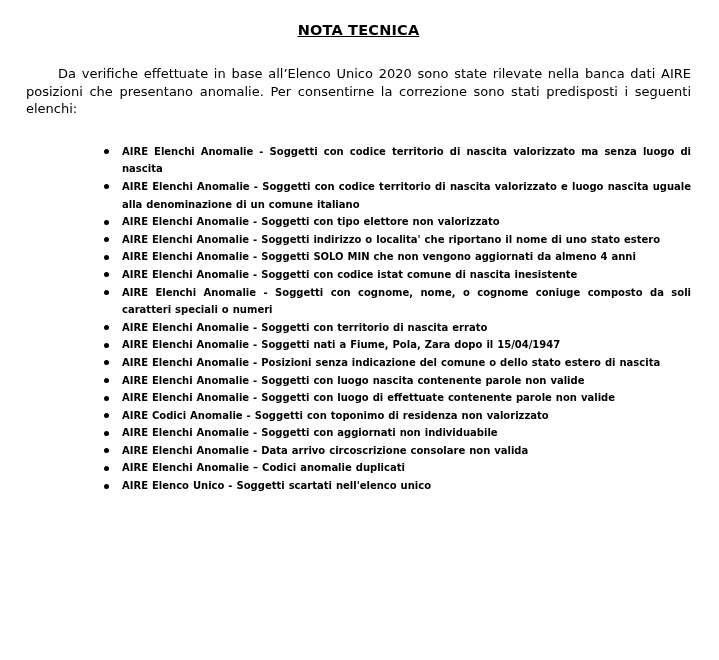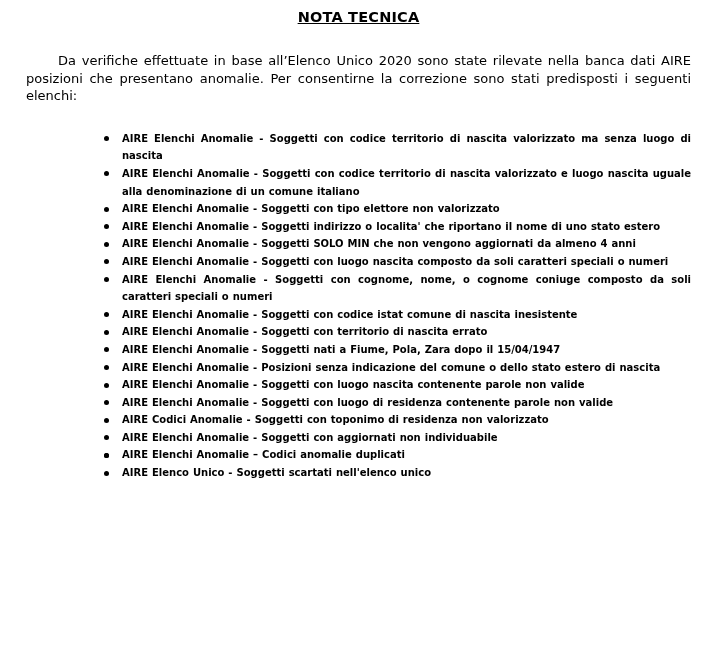--- a/index.html
+++ b/index.html
@@ -11,21 +11,21 @@
     width: 719px;
     height: 660px;
     overflow: hidden;
     font-family: "DejaVu Sans", "Liberation Sans", sans-serif;
     color: #000000;
   }
   .page {
     box-sizing: border-box;
     width: 719px;
     height: 660px;
-    padding: 9px 28px 0 26px;
+    padding: 22px 28px 0 26px;
   }
   .title {
     margin: 0;
     font-size: 14.5px;
     line-height: 17px;
     font-weight: bold;
     text-align: center;
     text-decoration: underline;
     letter-spacing: 0.2px;
   }
@@ -68,27 +68,26 @@
   <h1 class="title">NOTA TECNICA</h1>
 
   <p class="intro">Da verifiche effettuate in base all’Elenco Unico 2020 sono state rilevate nella banca dati AIRE posizioni che presentano anomalie. Per consentirne la correzione sono stati predisposti i seguenti elenchi:</p>
 
   <ul class="anomaly-list">
       <li><span class="bullet"></span><span>AIRE Elenchi Anomalie - Soggetti con codice territorio di nascita valorizzato ma senza luogo di nascita</span></li>
       <li><span class="bullet"></span><span>AIRE Elenchi Anomalie - Soggetti con codice territorio di nascita valorizzato e luogo nascita uguale alla denominazione di un comune italiano</span></li>
       <li><span class="bullet"></span><span>AIRE Elenchi Anomalie - Soggetti con tipo elettore non valorizzato</span></li>
       <li><span class="bullet"></span><span>AIRE Elenchi Anomalie - Soggetti indirizzo o localita' che riportano il nome di uno stato estero</span></li>
       <li><span class="bullet"></span><span>AIRE Elenchi Anomalie - Soggetti SOLO MIN che non vengono aggiornati da almeno 4 anni</span></li>
-      <li><span class="bullet"></span><span>AIRE Elenchi Anomalie - Soggetti con luogo nascita composto da soli caratteri speciali o numeri</span></li>
+      <li><span class="bullet"></span><span>AIRE Elenchi Anomalie - Soggetti con codice istat comune di nascita inesistente</span></li>
       <li><span class="bullet"></span><span>AIRE Elenchi Anomalie - Soggetti con cognome, nome, o cognome coniuge composto da soli caratteri speciali o numeri</span></li>
-      <li><span class="bullet"></span><span>AIRE Elenchi Anomalie - Soggetti con codice istat comune di nascita inesistente</span></li>
       <li><span class="bullet"></span><span>AIRE Elenchi Anomalie - Soggetti con territorio di nascita errato</span></li>
       <li><span class="bullet"></span><span>AIRE Elenchi Anomalie - Soggetti nati a Fiume, Pola, Zara dopo il 15/04/1947</span></li>
       <li><span class="bullet"></span><span>AIRE Elenchi Anomalie - Posizioni senza indicazione del comune o dello stato estero di nascita</span></li>
       <li><span class="bullet"></span><span>AIRE Elenchi Anomalie - Soggetti con luogo nascita contenente parole non valide</span></li>
-      <li><span class="bullet"></span><span>AIRE Elenchi Anomalie - Soggetti con luogo di residenza contenente parole non valide</span></li>
+      <li><span class="bullet"></span><span>AIRE Elenchi Anomalie - Soggetti con luogo di effettuate contenente parole non valide</span></li>
       <li><span class="bullet"></span><span>AIRE Codici Anomalie - Soggetti con toponimo di residenza non valorizzato</span></li>
       <li><span class="bullet"></span><span>AIRE Elenchi Anomalie - Soggetti con aggiornati non individuabile</span></li>
-      <li><span class="bullet"></span></li>
+      <li><span class="bullet"></span><span>AIRE Elenchi Anomalie - Data arrivo circoscrizione consolare non valida</span></li>
       <li><span class="bullet"></span><span>AIRE Elenchi Anomalie – Codici anomalie duplicati</span></li>
       <li><span class="bullet"></span><span>AIRE Elenco Unico - Soggetti scartati nell'elenco unico</span></li>
     </ul>
 </div>
 
 </body></html>

